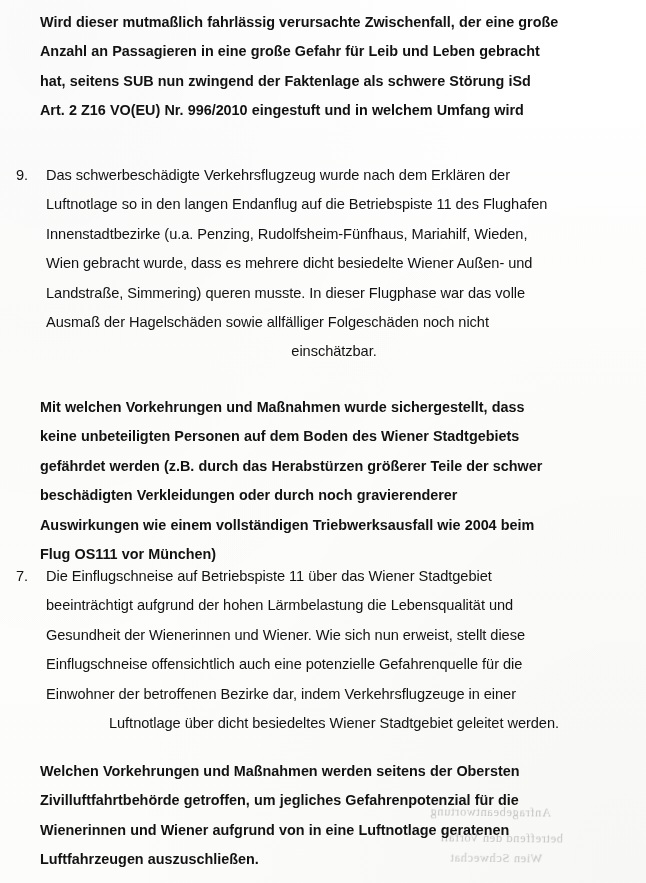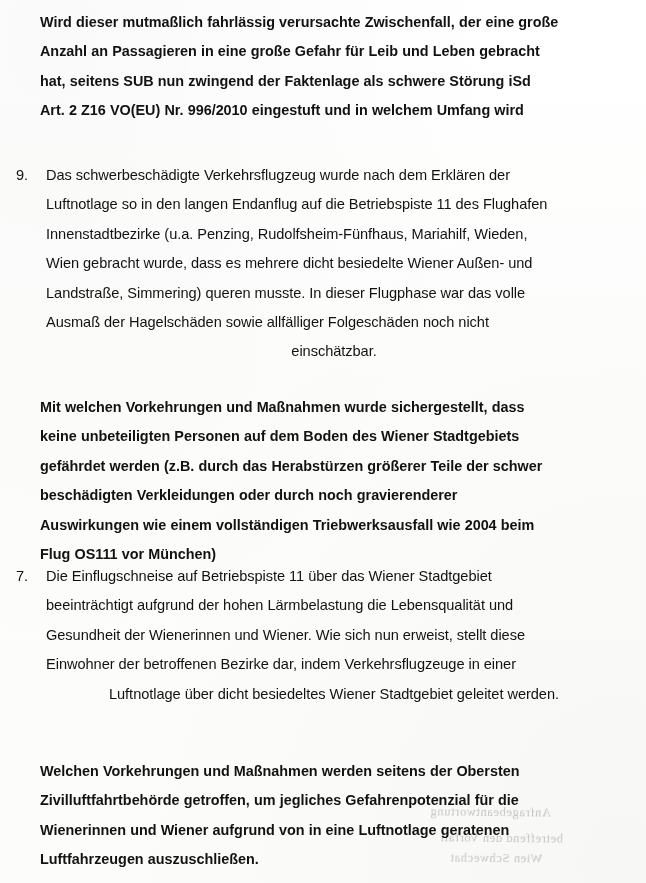--- a/index.html
+++ b/index.html
@@ -145,20 +145,21 @@
       <p>Auswirkungen wie einem vollständigen Triebwerksausfall wie 2004 beim</p>
       <p>Flug OS111 vor München)</p>
     </div>
 
     <div class="list-item" style="left:16px; top:562px; width:606px;">
       <div class="marker">7.</div>
       <div class="body">
         <p>Die Einflugschneise auf Betriebspiste 11 über das Wiener Stadtgebiet</p>
         <p>beeinträchtigt aufgrund der hohen Lärmbelastung die Lebensqualität und</p>
         <p>Gesundheit der Wienerinnen und Wiener. Wie sich nun erweist, stellt diese</p>
+        <p>Einflugschneise offensichtlich auch eine potenzielle Gefahrenquelle für die</p>
         <p>Einwohner der betroffenen Bezirke dar, indem Verkehrsflugzeuge in einer</p>
         <p>Luftnotlage über dicht besiedeltes Wiener Stadtgebiet geleitet werden.</p>
       </div>
     </div>
 
     <div class="para bold" style="left:40px; top:757px; width:582px;">
       <p>Welchen Vorkehrungen und Maßnahmen werden seitens der Obersten</p>
       <p>Zivilluftfahrtbehörde getroffen, um jegliches Gefahrenpotenzial für die</p>
       <p>Wienerinnen und Wiener aufgrund von in eine Luftnotlage geratenen</p>
       <p>Luftfahrzeugen auszuschließen.</p>

